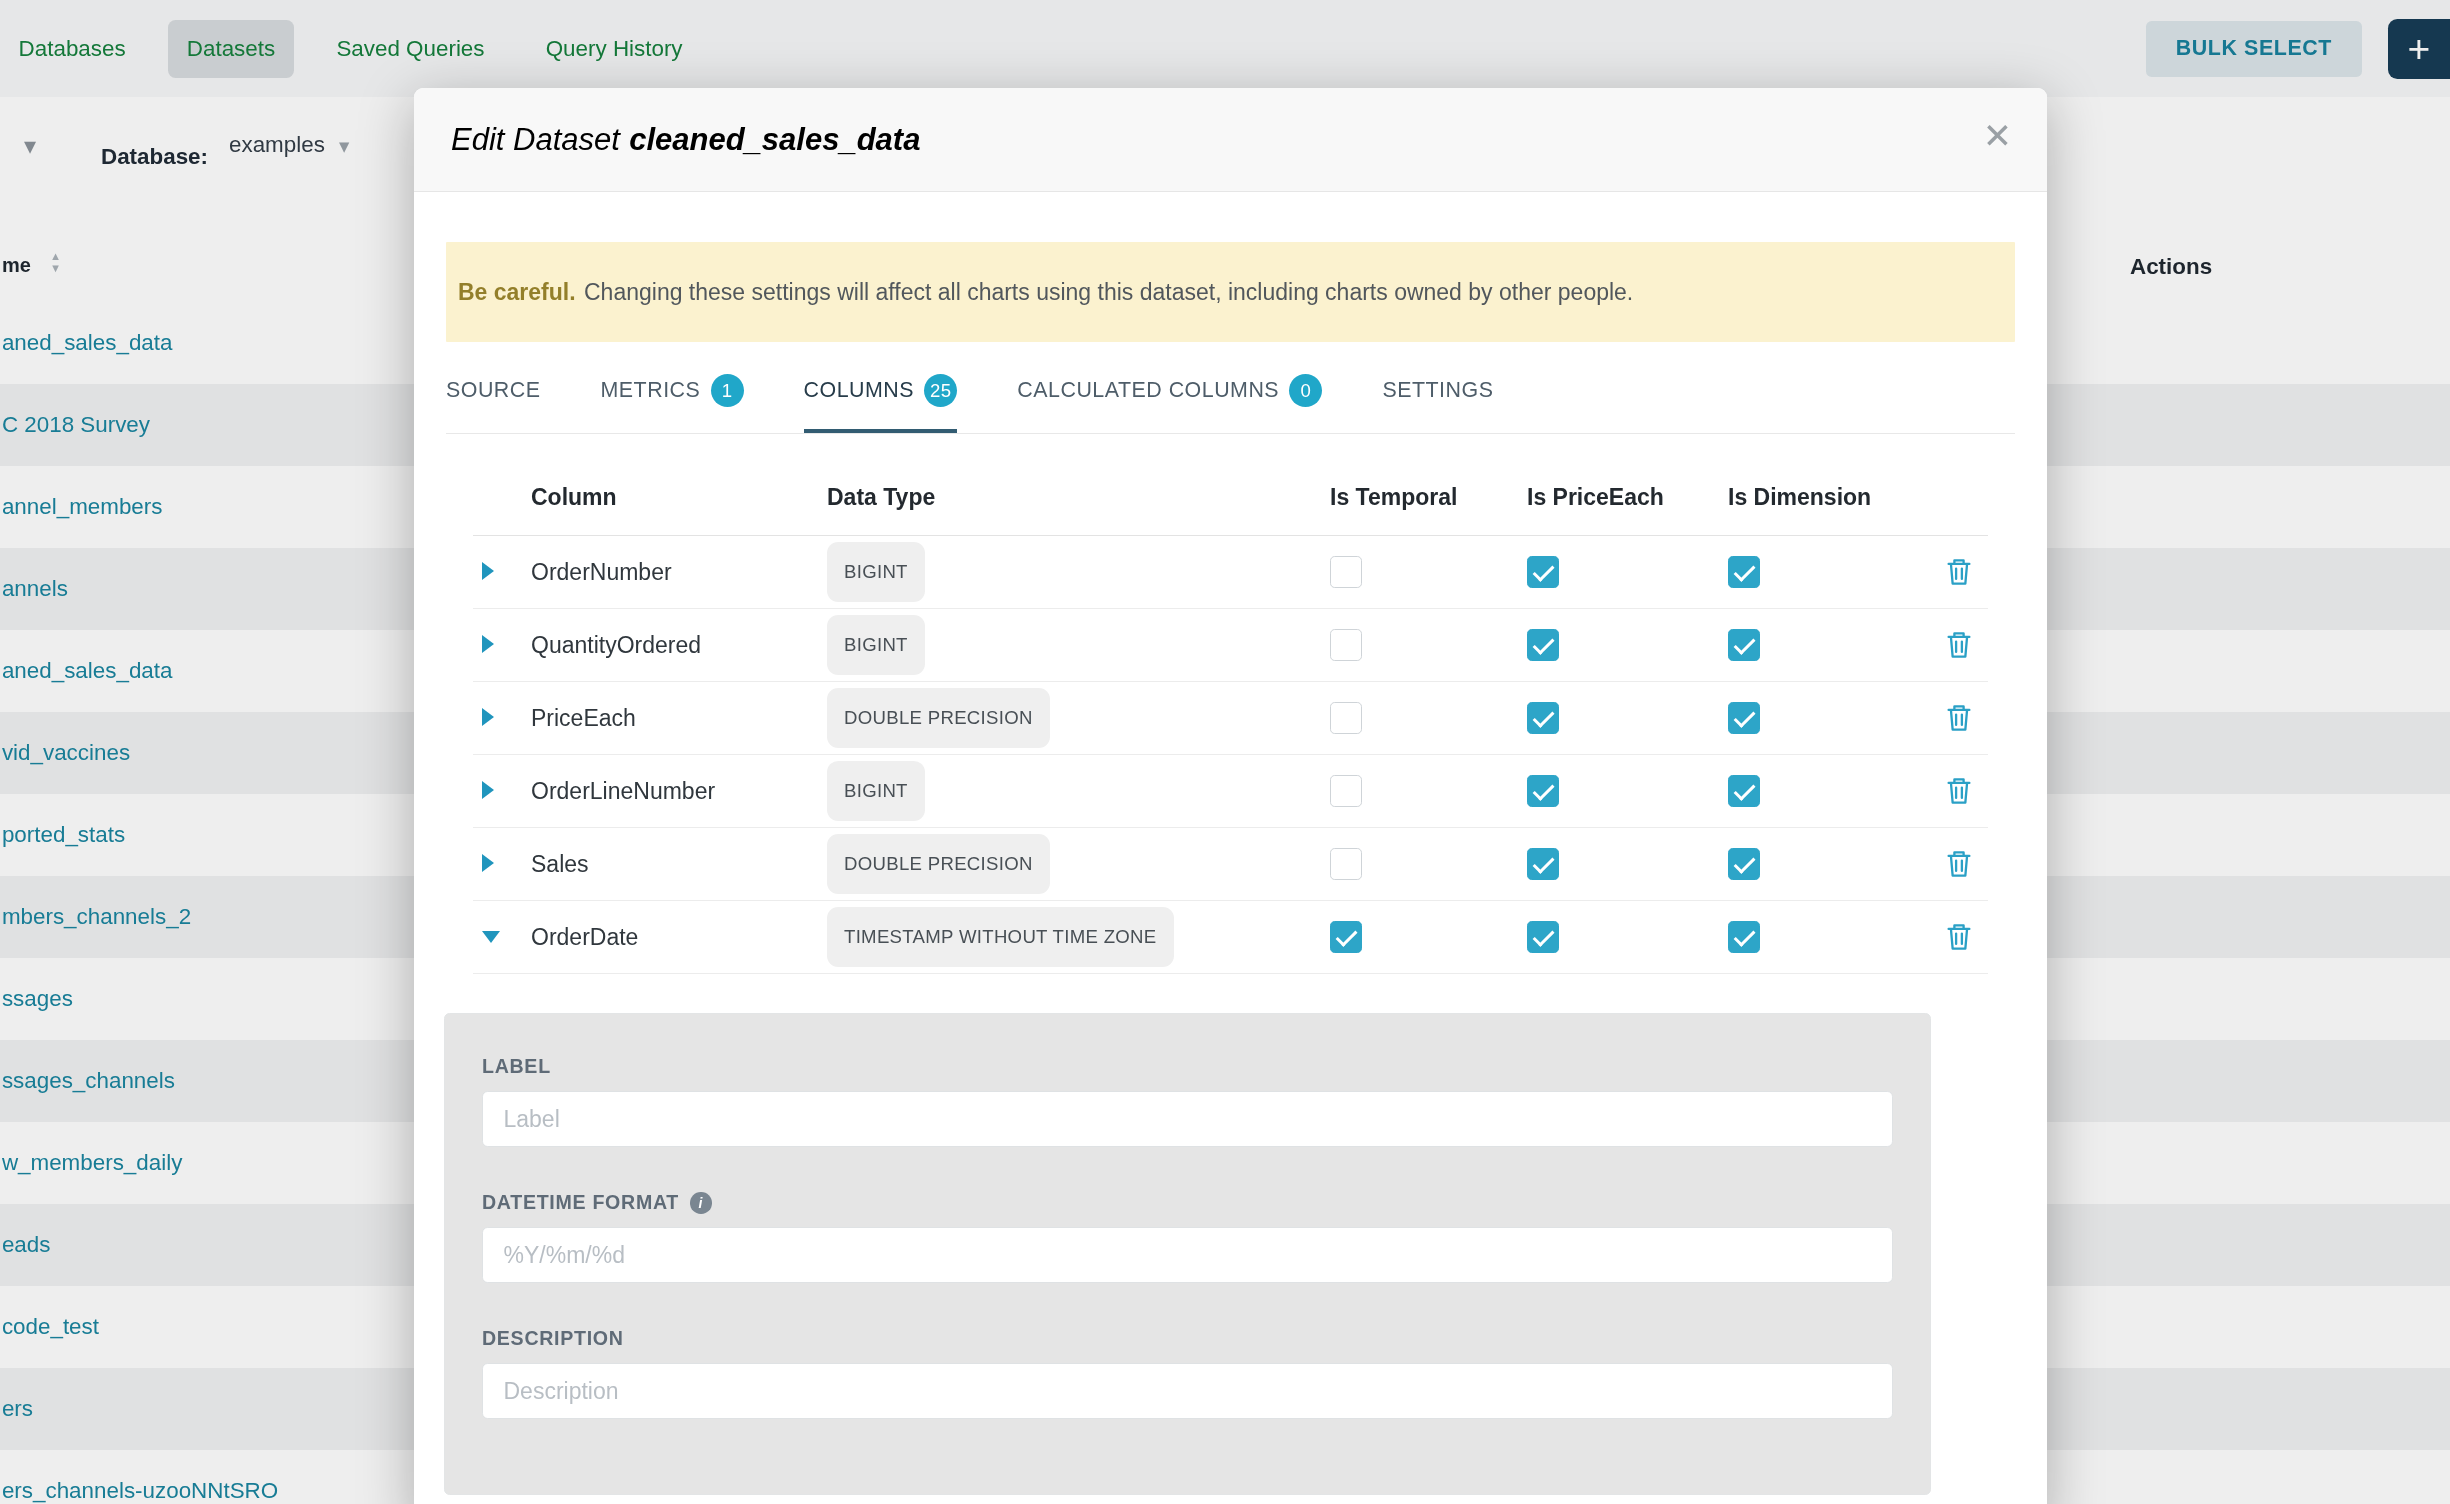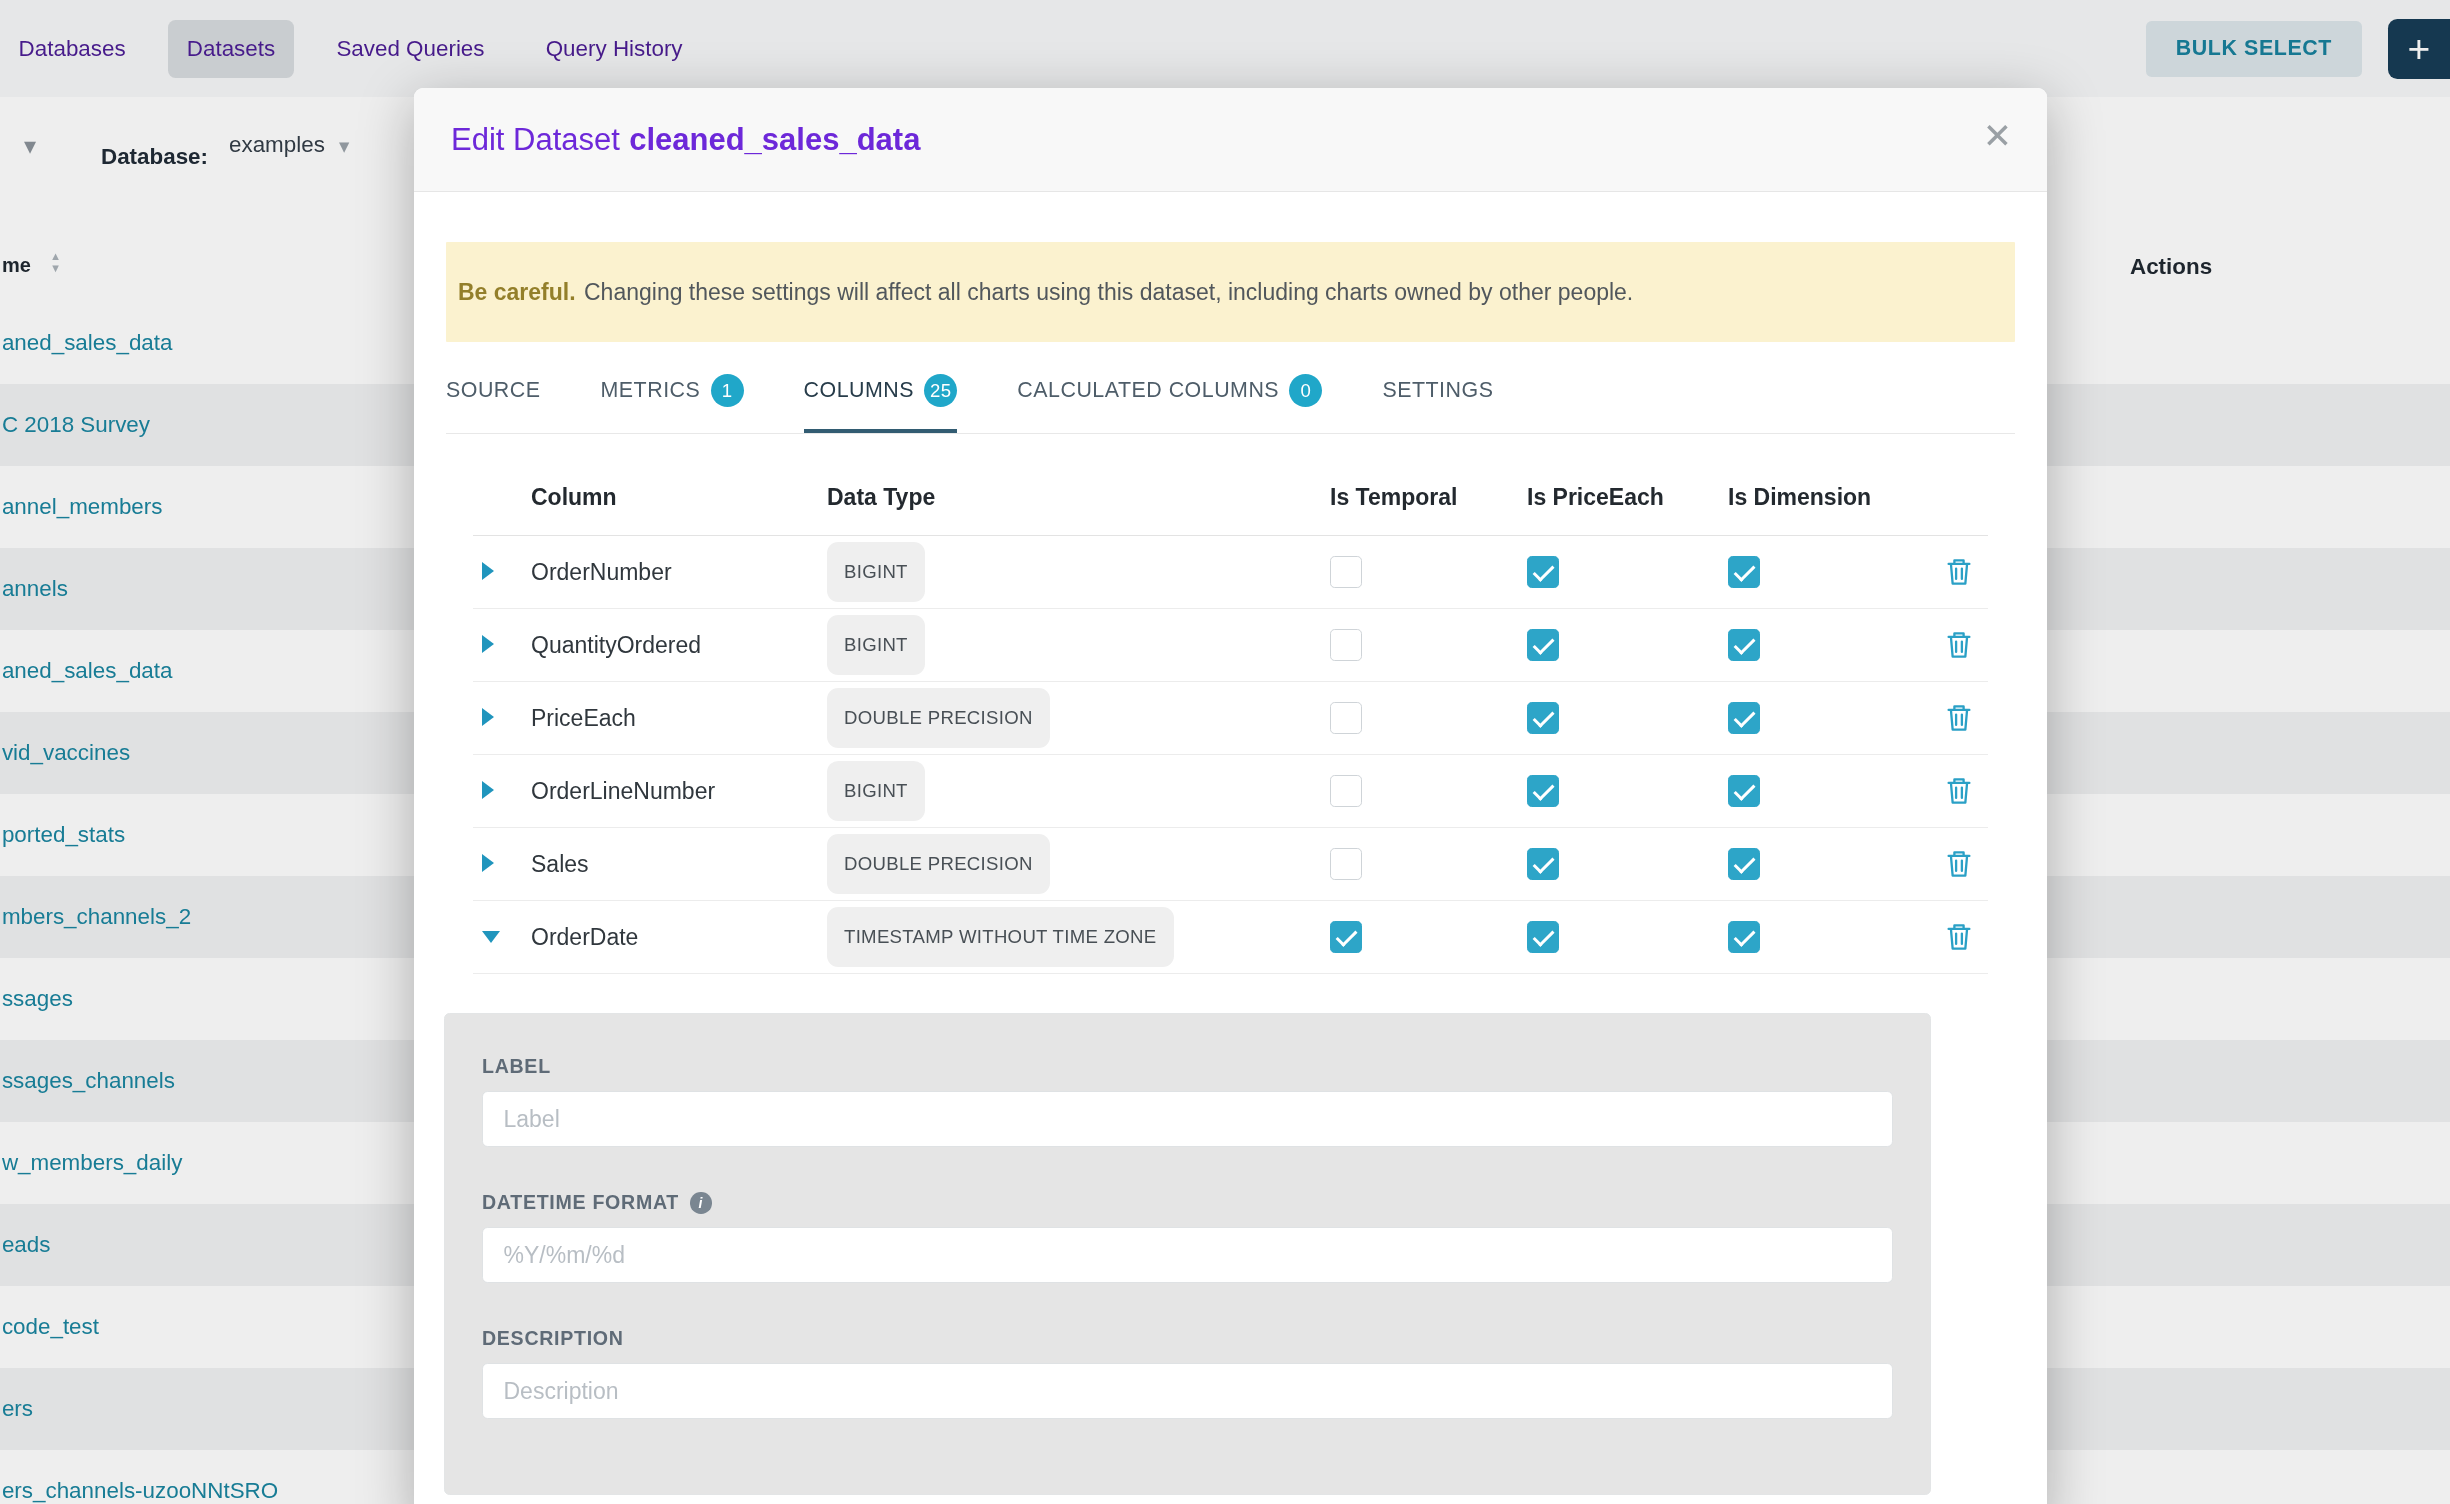--- a/index.html
+++ b/index.html
@@ -14,21 +14,21 @@
 
   
   .backdrop { position: absolute; inset: 0; }
 
   .topnav {
     height: 97px; background: #f7f8f9;
     display: flex; align-items: center;
     position: relative;
   }
   .nav-tab {
-    font-size: 22.4px; color: #4c1d95;
+    font-size: 22.4px; color: #15803d;
     padding: 16px 18.6px; margin-right: 24px;
     border-radius: 7.5px; white-space: nowrap; cursor: pointer;
   }
   .nav-tab.active { background: #d8dcdf; }
   .bulk-select {
     position: absolute; right: 88px; top: 20.5px;
     height: 56px; padding: 0 30px;
     background: #dce6ea; color: #17809d;
     font-family: "Liberation Sans", sans-serif;
     font-size: 21.4px; font-weight: 700; letter-spacing: 0.6px;
@@ -76,21 +76,21 @@
     background: #fff; border-radius: 9.3px;
     box-shadow: 0 13px 56px rgba(0,0,0,0.28);
     overflow: hidden;
   }
   .modal-header {
     height: 104px; background: #f8f8f8;
     border-bottom: 0.9px solid #e6e6e6;
     display: flex; align-items: center;
     padding: 0 37px; position: relative;
   }
-  .modal-title { font-size: 31px; color: #6d28d9; }
+  .modal-title { font-size: 31px; color: #000000; font-style: italic; }
   .modal-title b { font-weight: 700; margin-left: 9.3px; }
   .modal-close {
     position: absolute; right: 35px; top: 30px;
     font-size: 35px; color: #9aa0a5; cursor: pointer; line-height: 1;
   }
 
   .warning-banner {
     margin: 50px 32px 0;
     height: 100px; background: #fbf2cf; border-radius: 1px;
     display: flex; align-items: center; padding: 0 12px;

